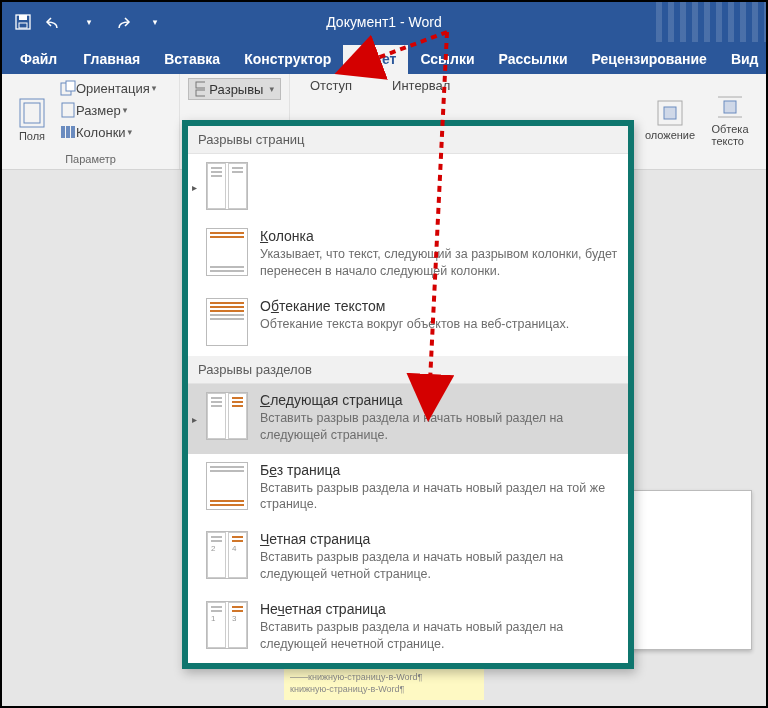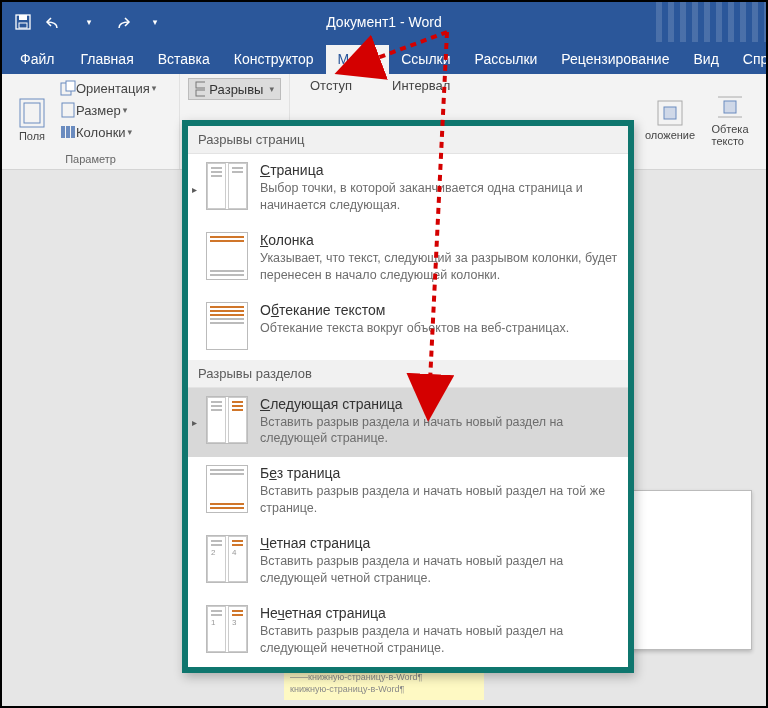--- a/index.html
+++ b/index.html
@@ -5,21 +5,21 @@
   * { box-sizing: border-box; margin: 0; padding: 0; font-family: "Segoe UI", Tahoma, sans-serif; }
   body { background: #fff; width: 768px; height: 708px; overflow: hidden; position: relative; border: 2px solid #000; }
 
   .titlebar { background: #2b579a; height: 40px; display: flex; align-items: center; padding: 0 8px; color: #fff; position: relative; }
   .titlebar .qat { display: flex; gap: 6px; align-items: center; }
   .titlebar .qat span { display:inline-flex; width:26px; height:26px; align-items:center; justify-content:center; }
   .titlebar .doc-title { position:absolute; left:50%; transform:translateX(-50%); font-size:14px; white-space:nowrap; }
   .titlebar .stripes { position:absolute; right:0; top:0; height:40px; width:110px; background: repeating-linear-gradient(90deg, rgba(255,255,255,.15) 0 6px, transparent 6px 12px); }
 
   .ribbon-tabs { background:#2b579a; display:flex; align-items:flex-end; height:32px; padding-left:4px; color:#fff; font-size:14px; }
-  .ribbon-tabs .tab { padding:6px 12px 7px; cursor:pointer; }
+  .ribbon-tabs .tab { padding:6px 12px 7px; cursor:pointer;font-weight:bold; }
   .ribbon-tabs .tab.active { background:#f3f3f3; color:#2b579a; }
   .ribbon-tabs .file { padding:6px 14px 7px; }
 
   .ribbon { background:#f3f3f3; border-bottom:1px solid #d4d4d4; height:96px; display:flex; position:relative; }
   .group { border-right:1px solid #e1e1e1; padding:4px 8px 2px; display:flex; flex-direction:column; }
   .group-row { display:flex; align-items:center; gap:0; font-size:13px; color:#444; padding:2px 0; }
   .group-label { font-size:11px; color:#666; text-align:center; margin-top:auto; padding-bottom:2px; }
   .big-btn { display:flex; flex-direction:column; align-items:center; justify-content:center; width:60px; height:84px; font-size:11px; color:#444; gap:2px; }
   .icon-sm { width:16px; height:16px; display:inline-block; }
   .chev { font-size:9px; color:#666; margin-left:2px; }
@@ -187,24 +187,20 @@
       <div class="half">
           <div class="ln g"></div>
           <div class="ln g"></div>
           <div class="ln g"></div>
         </div>
       <div class="half">
           <div class="ln g"></div>
           <div class="ln g"></div>
         </div>
     </div>
-    <div class="dd-text">
-      <div class="dd-title"><span></span><span class="u">С</span><span>траница</span></div>
-      <div class="dd-desc">Выбор точки, в которой заканчивается одна страница и начинается следующая.</div>
-    </div>
   </div>
 
   <div class="dd-item">
     <div class="dd-thumb">
         <div class="ln"></div>
         <div class="ln"></div>
         <div class="gap"></div>
         <div class="ln g"></div>
         <div class="ln g"></div>
       </div>

